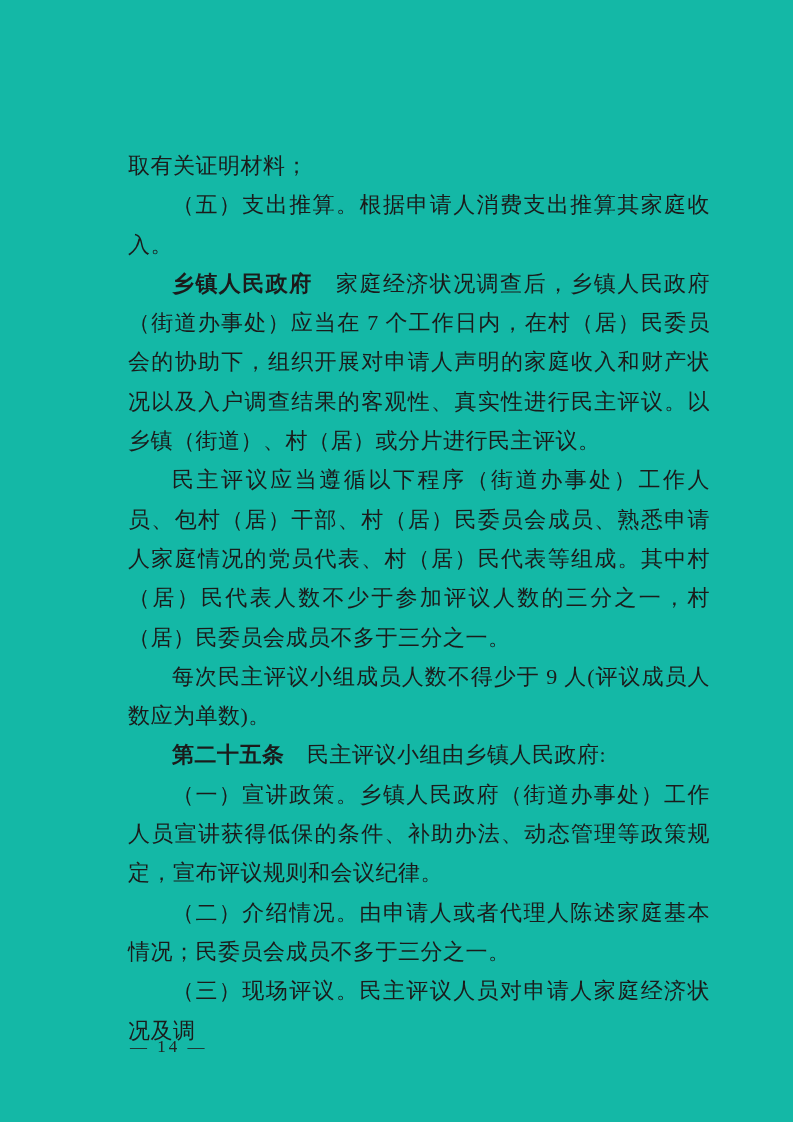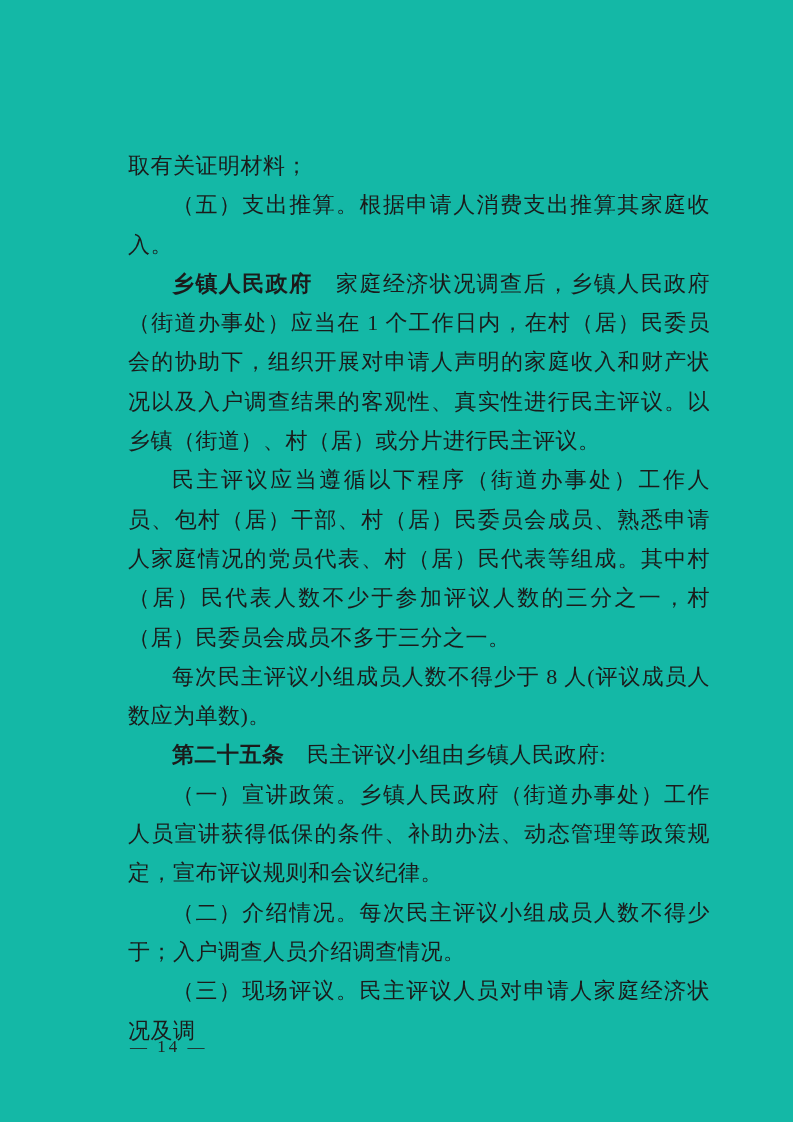--- a/index.html
+++ b/index.html
@@ -53,31 +53,31 @@
 <body>
 
 <div class="page">
 
   <div class="content">
 
     <p class="para"><span>取有关证明材料；</span></p>
 
     <p class="para indent"><span>（五）支出推算。根据申请人消费支出推算其家庭收入。</span></p>
 
-    <p class="para indent"><b class="article-label">乡镇人民政府</b><span>　家庭经济状况调查后，乡镇人民政府（街道办事处）应当在 1 个工作日内，在村（居）民委员会的协助下，组织开展对申请人声明的家庭收入和财产状况以及入户调查结果的客观性、真实性进行民主评议。以乡镇（街道）、村（居）或分片进行民主评议。</span></p>
+    <p class="para indent"><b class="article-label">乡镇人民政府</b><span>　家庭经济状况调查后，乡镇人民政府（街道办事处）应当在 7 个工作日内，在村（居）民委员会的协助下，组织开展对申请人声明的家庭收入和财产状况以及入户调查结果的客观性、真实性进行民主评议。以乡镇（街道）、村（居）或分片进行民主评议。</span></p>
 
     <p class="para indent"><span>民主评议应当遵循以下程序（街道办事处）工作人员、包村（居）干部、村（居）民委员会成员、熟悉申请人家庭情况的党员代表、村（居）民代表等组成。其中村（居）民代表人数不少于参加评议人数的三分之一，村（居）民委员会成员不多于三分之一。</span></p>
 
-    <p class="para indent"><span>每次民主评议小组成员人数不得少于 8 人(评议成员人数应为单数)。</span></p>
+    <p class="para indent"><span>每次民主评议小组成员人数不得少于 9 人(评议成员人数应为单数)。</span></p>
 
     <p class="para indent"><b class="article-label">第二十五条</b><span>　民主评议小组由乡镇人民政府:</span></p>
 
     <p class="para indent"><span>（一）宣讲政策。乡镇人民政府（街道办事处）工作人员宣讲获得低保的条件、补助办法、动态管理等政策规定，宣布评议规则和会议纪律。</span></p>
 
-    <p class="para indent"><span>（二）介绍情况。每次民主评议小组成员人数不得少于；入户调查人员介绍调查情况。</span></p>
+    <p class="para indent"><span>（二）介绍情况。由申请人或者代理人陈述家庭基本情况；民委员会成员不多于三分之一。</span></p>
 
     <p class="para indent"><span>（三）现场评议。民主评议人员对申请人家庭经济状况及调</span></p>
 
   </div>
 
   <div class="footer">— 14 —</div>
 
 </div>
 
 </body></html>

